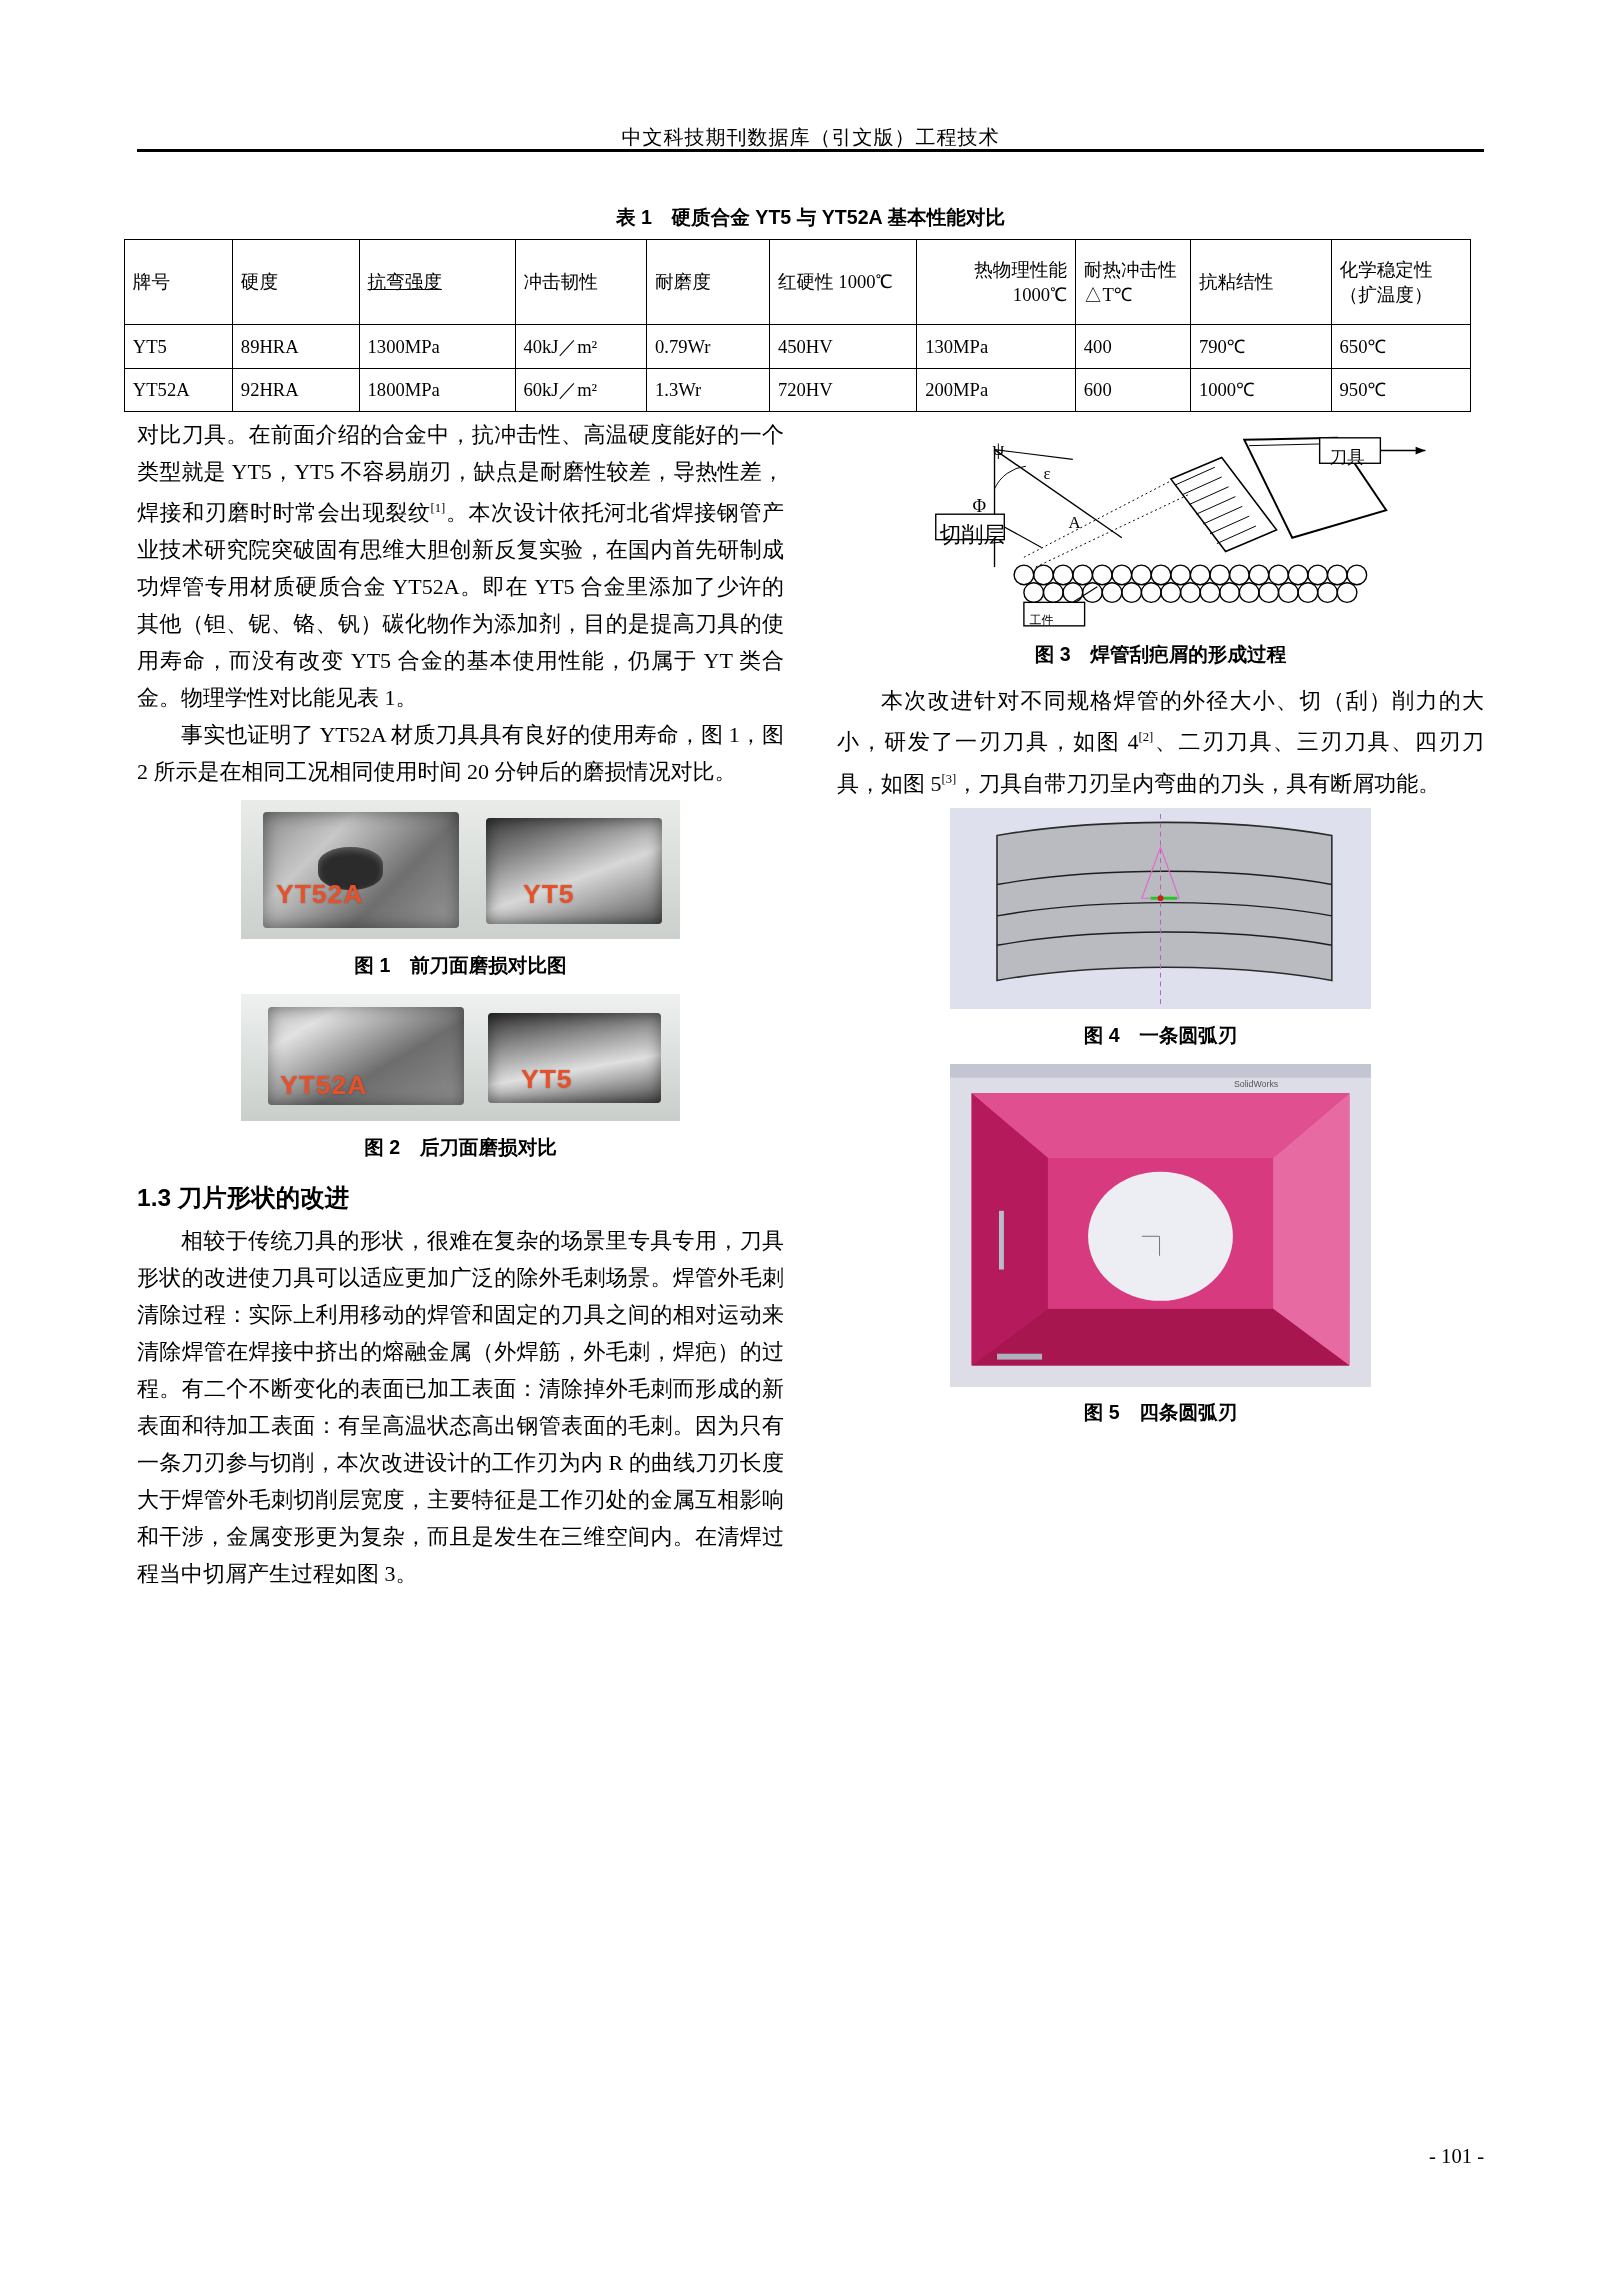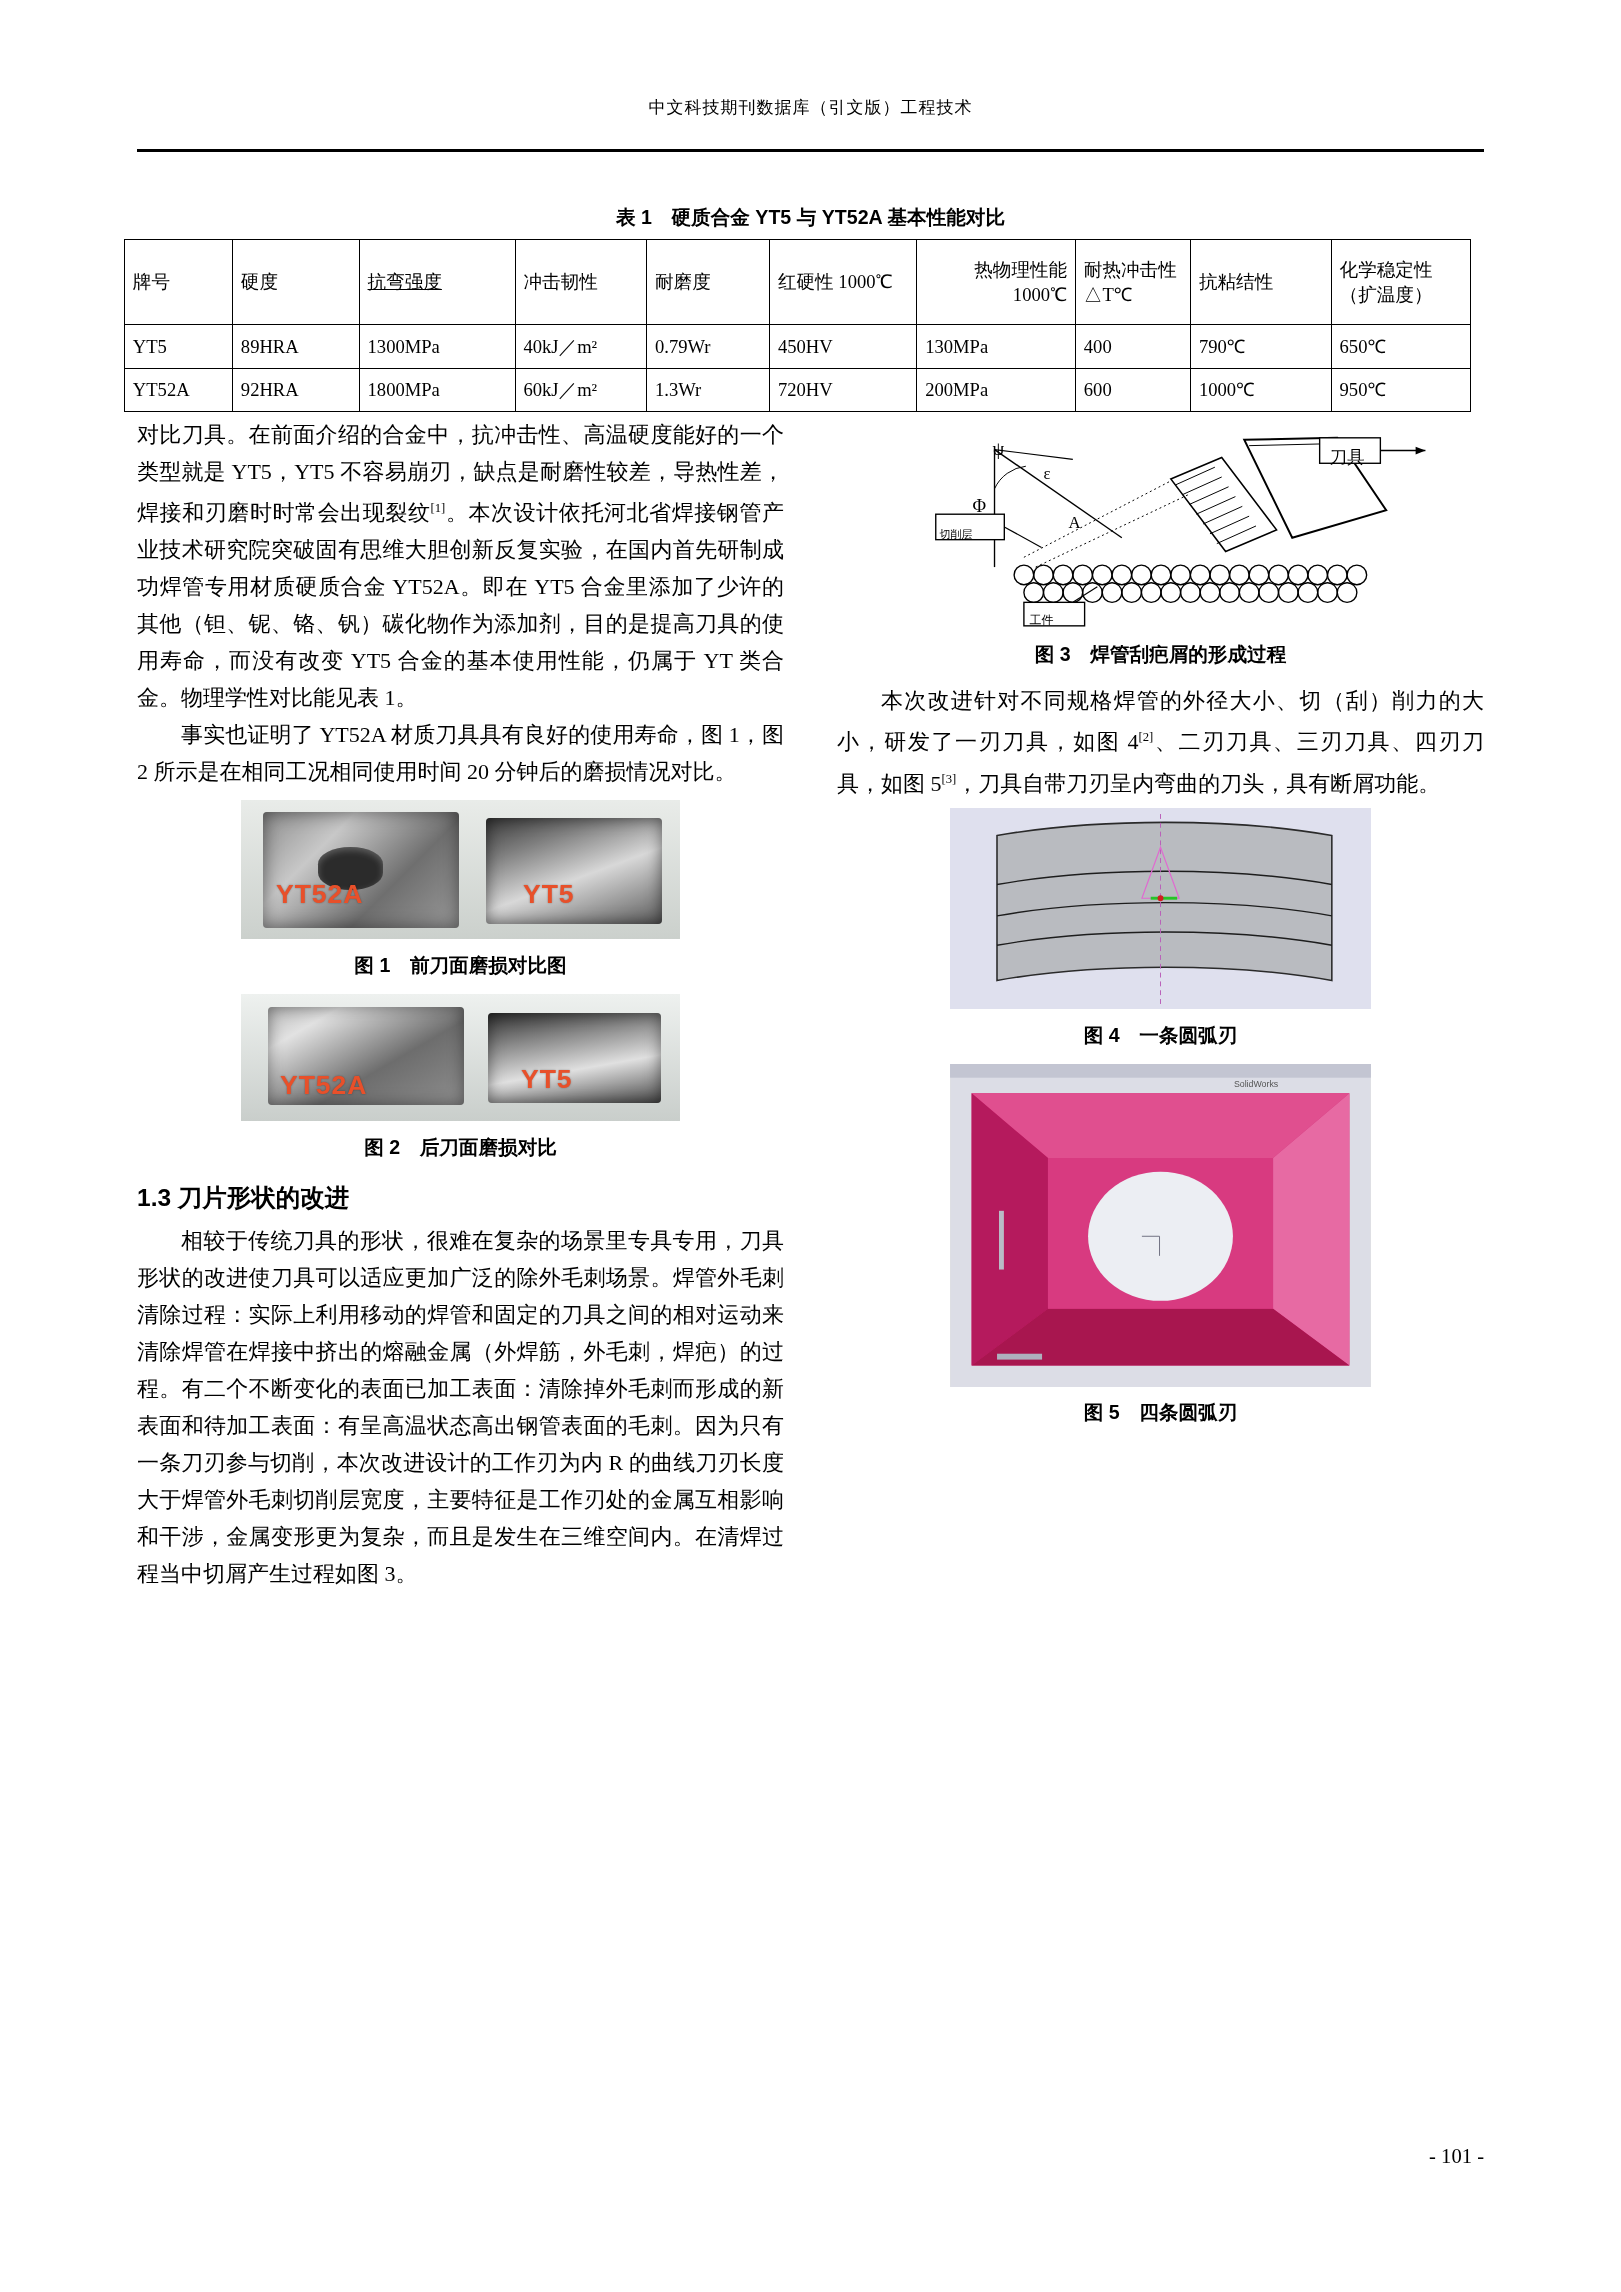--- a/index.html
+++ b/index.html
@@ -15,24 +15,24 @@
     font-family: "Liberation Serif", serif;
     color: #000000;
     box-sizing: border-box;
     overflow: hidden;
   }
 
   
   .header {
     position: absolute;
     left: 137px;
-    top: 96px;
+    top: 124px;
     width: 1347px;
     text-align: center;
-    font-size: 17px;
+    font-size: 20px;
     letter-spacing: 1px;
   }
   .header-rule {
     position: absolute;
     left: 137px;
     top: 149px;
     width: 1347px;
     height: 2.9px;
     background: #000;
   }
@@ -327,21 +327,21 @@
         <line x1="514" y1="31" x2="560" y2="31" stroke="#000" stroke-width="1.4"></line>
         <polygon points="560,31 550,27 550,35" fill="#000"></polygon>
         <line x1="130" y1="109" x2="168" y2="130" stroke="#000" stroke-width="1.2"></line>
         <line x1="200" y1="186" x2="225" y2="170" stroke="#000" stroke-width="1.2"></line>
       </svg>
       <div style="position:absolute;left:116px;top:9.8px;font-size:18.6px;">ψ</div>
       <div style="position:absolute;left:96px;top:67px;font-size:18.6px;">Φ</div>
       <div style="position:absolute;left:167px;top:35px;font-size:16.7px;">ε</div>
       <div style="position:absolute;left:192px;top:84px;font-size:16.7px;">A</div>
       <div style="position:absolute;left:453px;top:19.6px;font-size:17.6px;">刀具</div>
-      <div style="position:absolute;left:63px;top:96px;font-size:11px;">切削层</div>
+      <div style="position:absolute;left:63px;top:96px;font-size:22px;">切削层</div>
       <div style="position:absolute;left:153px;top:182px;font-size:12px;">工件</div>
     </div>
     <div class="fig-caption">图 3　焊管刮疤屑的形成过程</div>
 
     <p class="para"><span>本次改进针对不同规格焊管的外径大小、切（刮）削力的大小，研发了一刃刀具，如图 4</span><sup>[2]</sup><span>、二刃刀具、三刃刀具、四刃刀具，如图 5</span><sup>[3]</sup><span>，刀具自带刀刃呈内弯曲的刀头，具有断屑功能。</span></p>
 
     <div class="fig4">
       <svg width="421" height="201" viewBox="0 0 430 205">
         <rect x="0" y="0" width="430" height="205" fill="#dfe0ee"></rect>
         <path d="M48,28 C150,10 290,10 390,28 L390,176 C290,158 150,158 48,176 Z" fill="#b9bbc0" stroke="#2a2a2a" stroke-width="1.6"></path>

